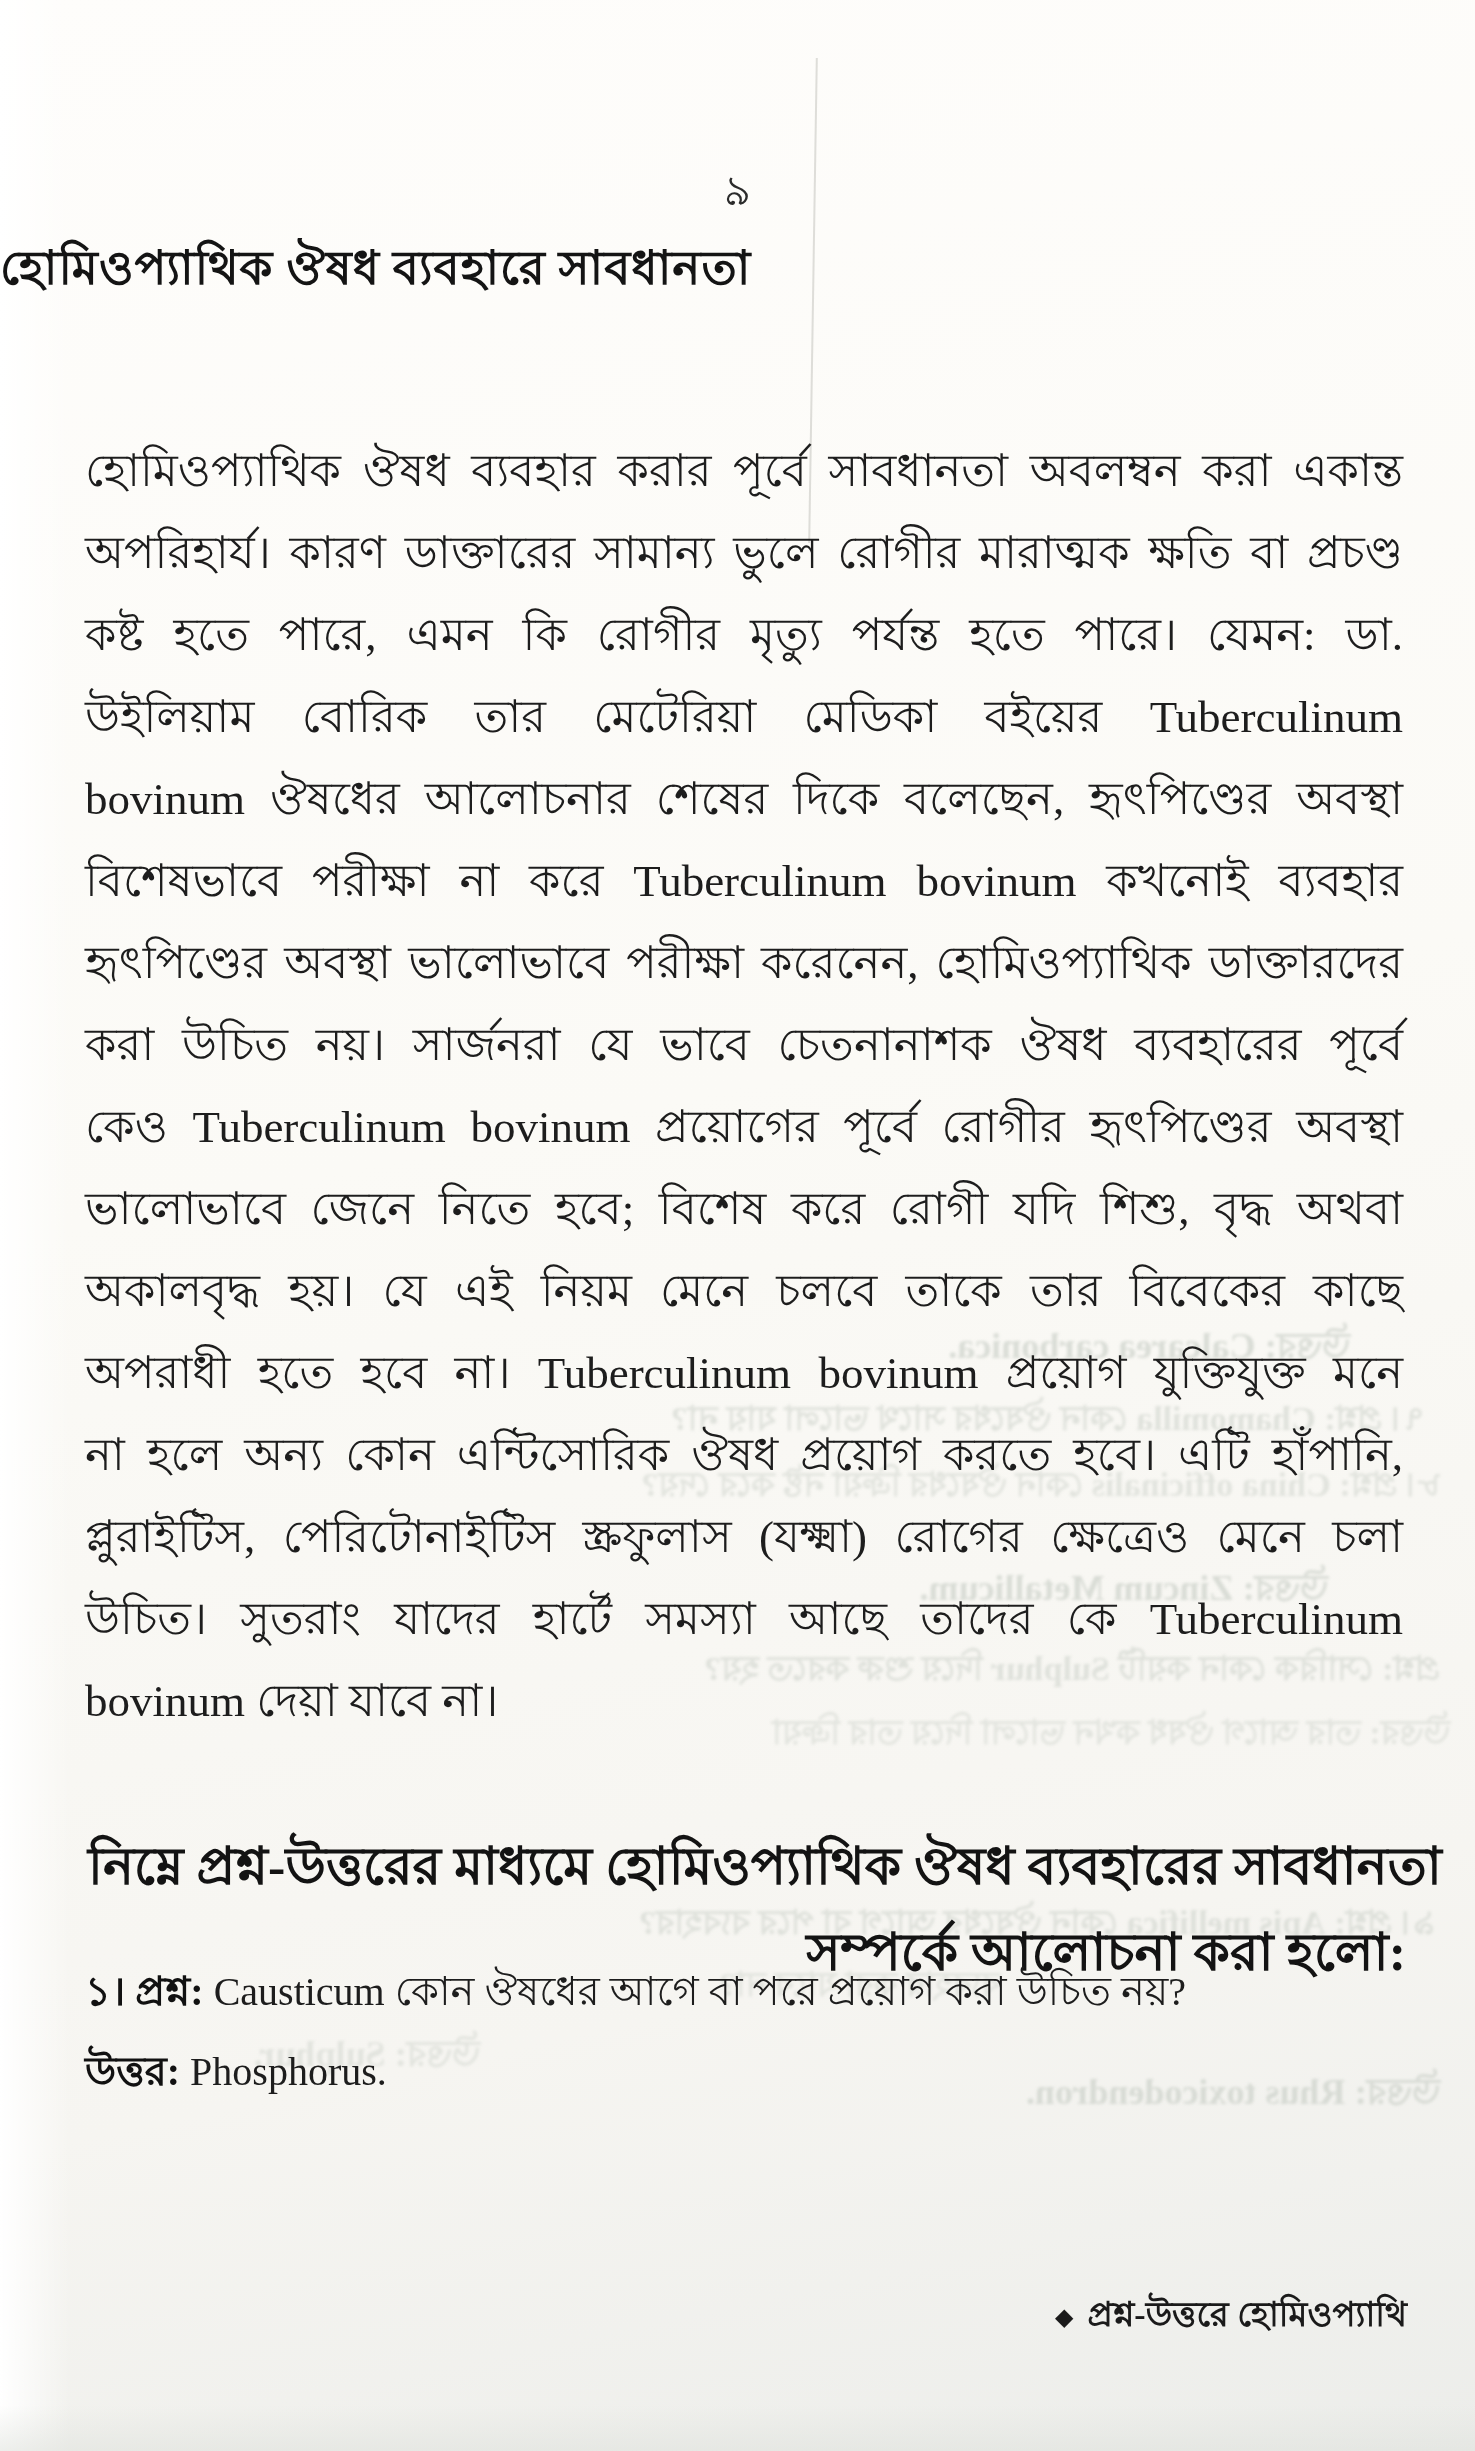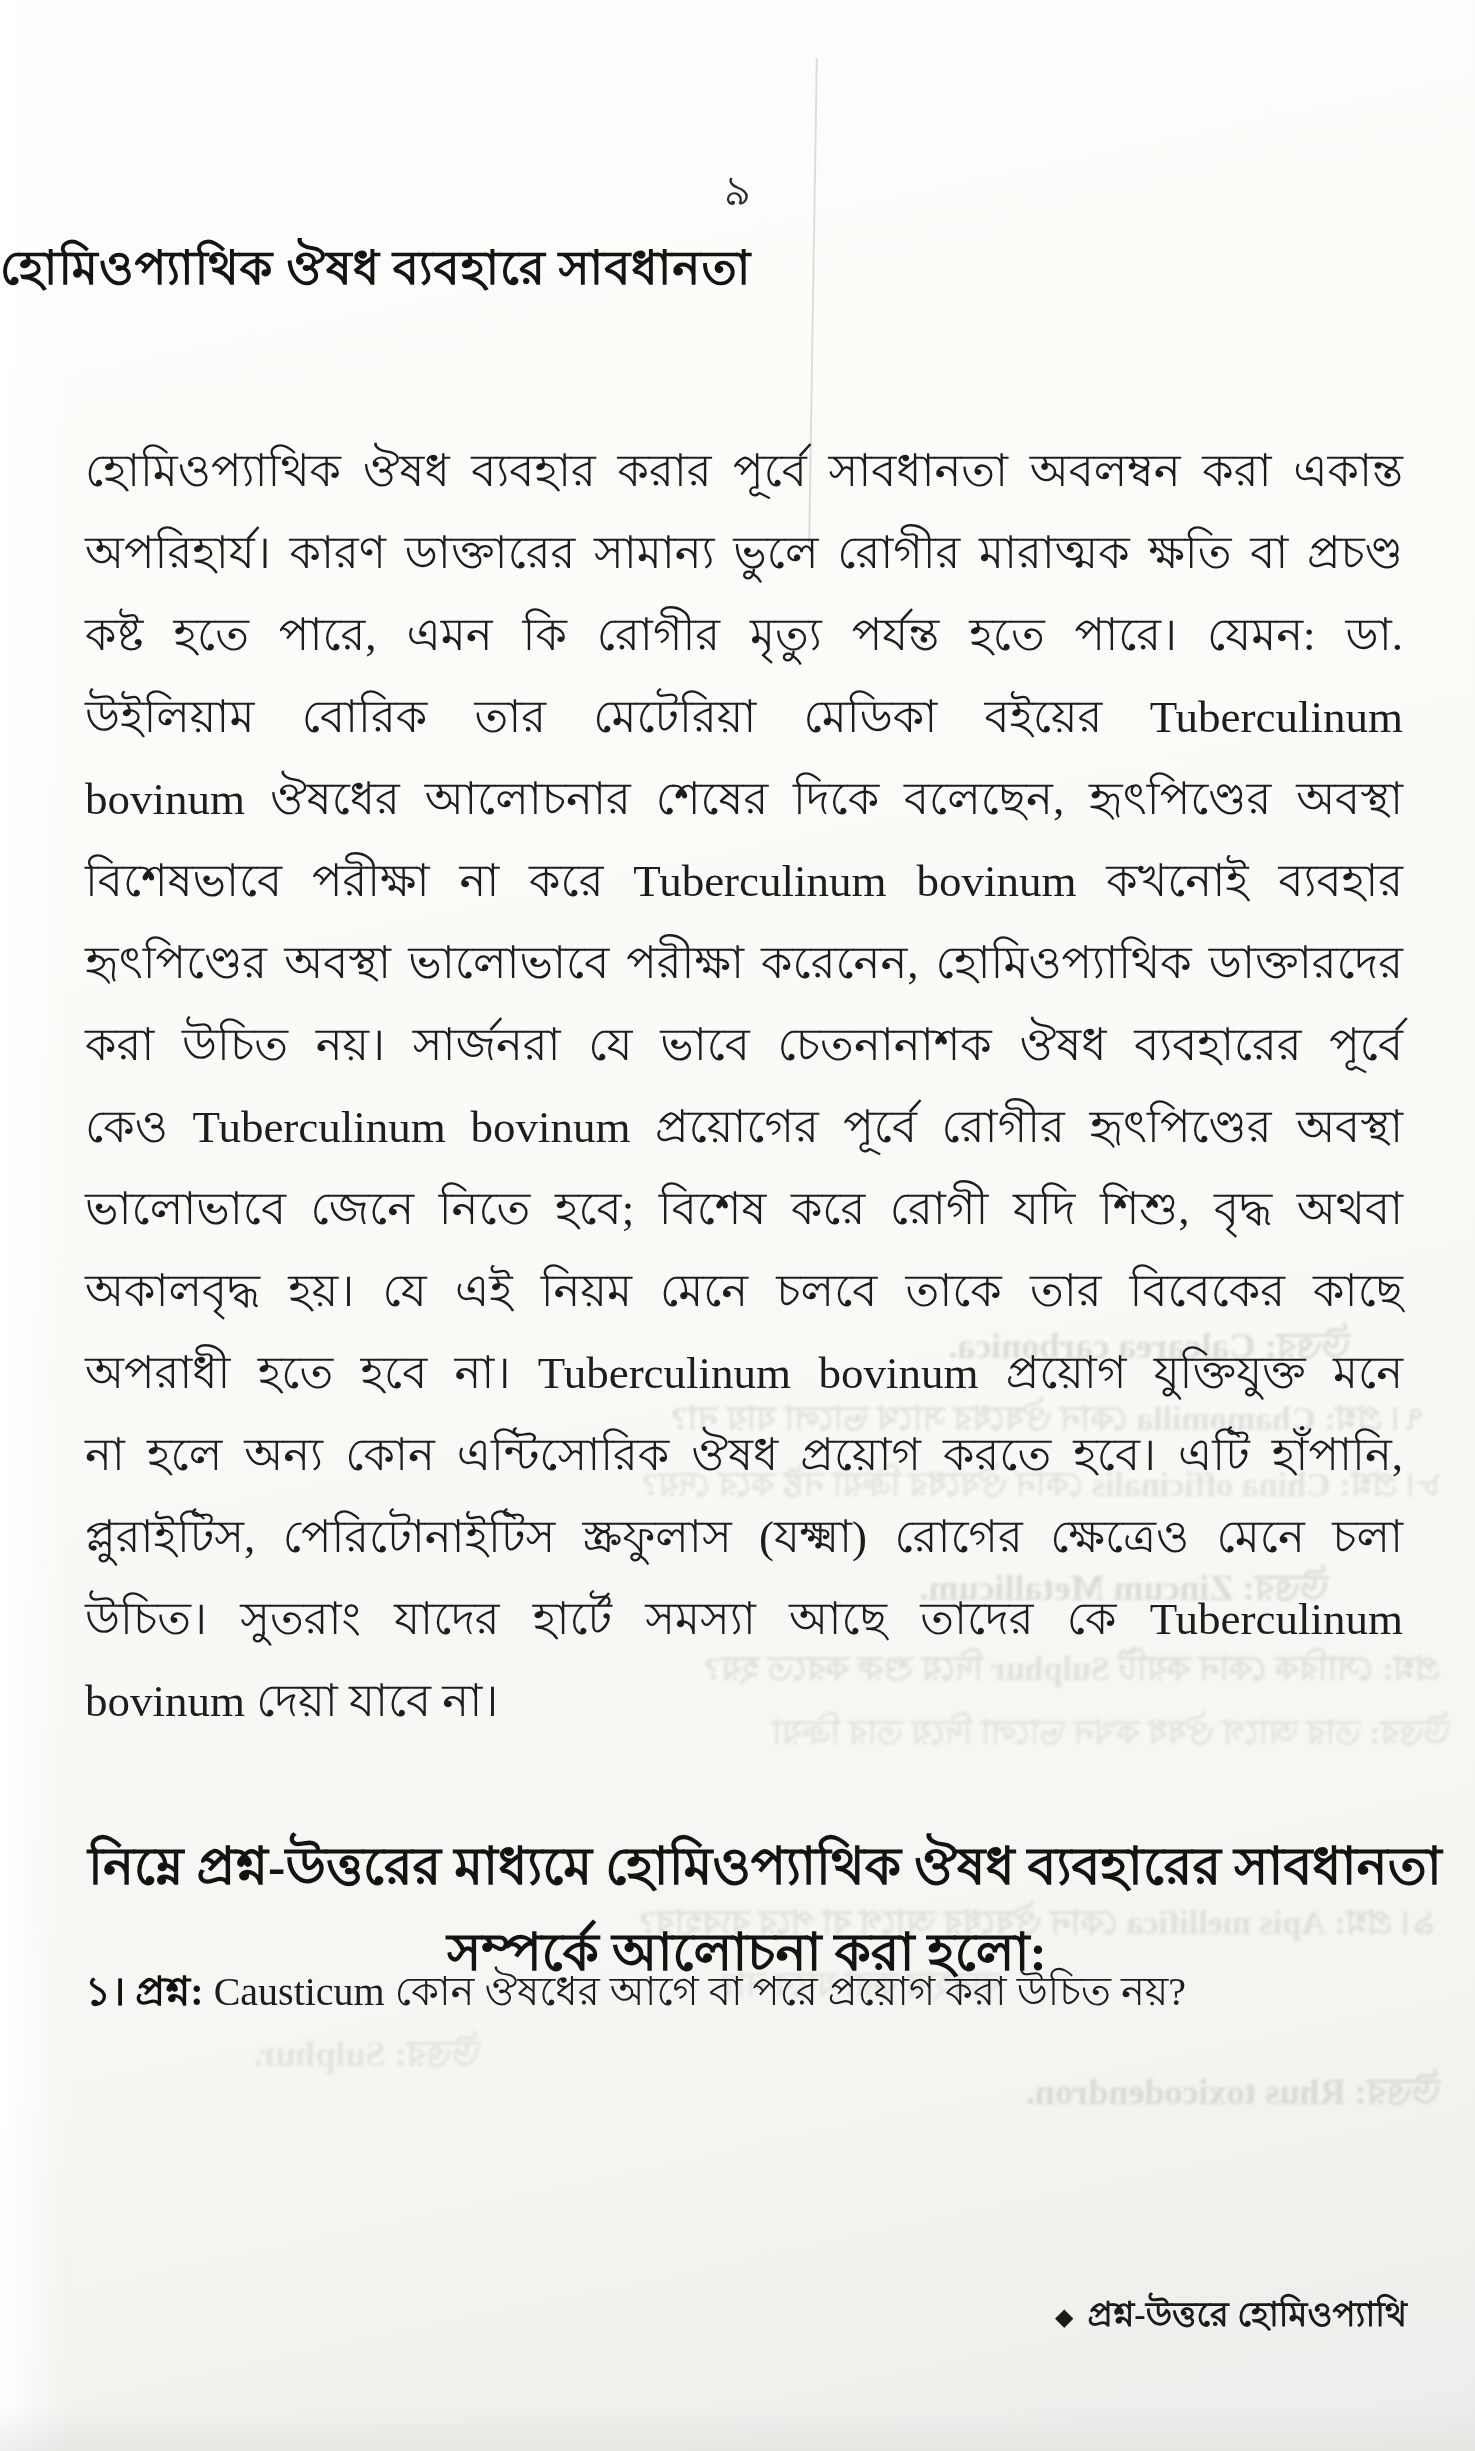--- a/index.html
+++ b/index.html
@@ -46,21 +46,21 @@
     height:82px;line-height:82px;
     text-align:justify;text-align-last:justify;
     white-space:nowrap;
   }
   .body-block .line:last-child{text-align-last:left;}
   .intro-block{
     position:absolute;left:88px;top:1824px;width:1318px;
     font-size:52px;font-weight:bold;color:#131313;
   }
   .intro-line-1{height:86px;line-height:86px;text-align:justify;text-align-last:justify;white-space:nowrap;}
-  .intro-line-2{height:86px;line-height:86px;text-align:center;}
+  .intro-line-2{height:86px;line-height:86px;text-align:right;}
   .qa-block{
     position:absolute;left:85px;top:1952px;width:1330px;
     font-size:40px;color:#1d1d1d;
   }
   .qa-line{height:80px;line-height:80px;white-space:nowrap;}
   .qa-label{font-weight:bold;color:#111;}
   .footer{
     position:absolute;top:2288px;right:68px;
     font-size:34px;font-weight:bold;color:#1a1a1a;
     display:flex;align-items:center;gap:14px;
@@ -129,20 +129,23 @@
 
   <div class="intro-block">
     <div class="intro-line-1">নিম্নে প্রশ্ন-উত্তরের মাধ্যমে হোমিওপ্যাথিক ঔষধ ব্যবহারের সাবধানতা</div>
     <div class="intro-line-2">সম্পর্কে আলোচনা করা হলো:</div>
   </div>
 
   <div class="qa-block">
     <div class="qa-line">
       <span class="qa-label">১। প্রশ্ন:</span><span> Causticum কোন ঔষধের আগে বা পরে প্রয়োগ করা উচিত নয়?</span>
     </div>
+    <div class="qa-line">
+      <span class="qa-label">উত্তর:</span><span> Phosphorus.</span>
+    </div>
   </div>
 
   <div class="footer">
     <span class="diamond">◆</span>
     <span>প্রশ্ন-উত্তরে হোমিওপ্যাথি</span>
   </div>
 
 </div>
 
 </body></html>

